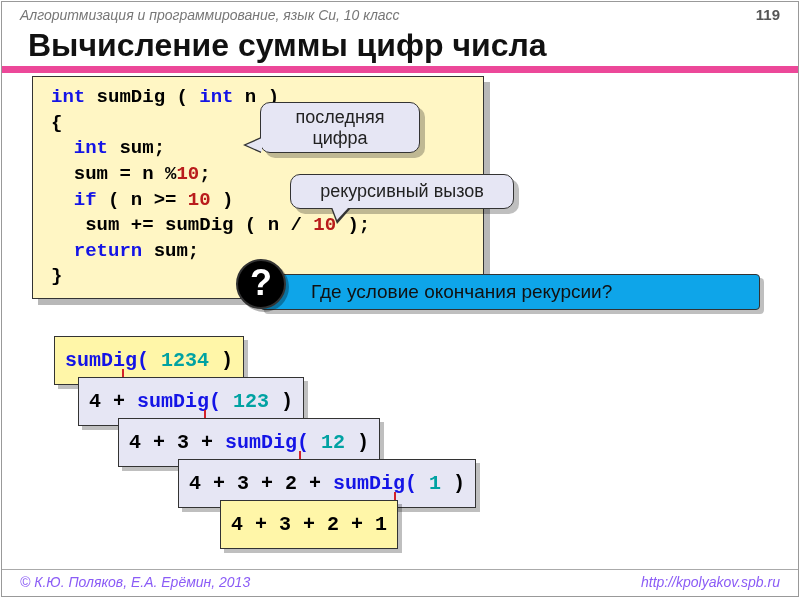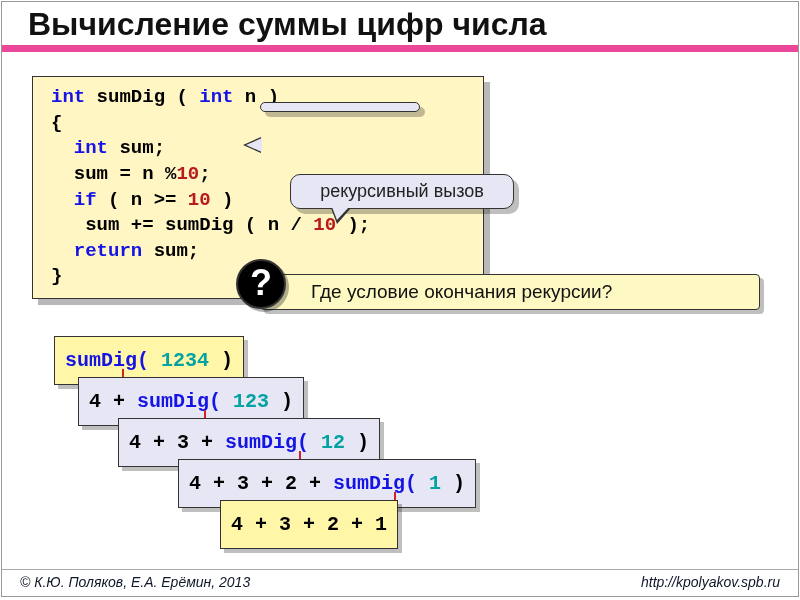--- a/index.html
+++ b/index.html
@@ -74,21 +74,21 @@
   .c1 .tail1 { left: -18px; top: 34px; border-top: 8px solid transparent; border-bottom: 8px solid transparent; border-right: 18px solid #333; }
   .c1 .tail2 { left: -15px; top: 35px; border-top: 7px solid transparent; border-bottom: 7px solid transparent; border-right: 16px solid #e6e6f4; }
   .c2 { left: 288px; top: 172px; width: 224px; padding: 6px 10px; }
   .c2 .tail1 { left: 40px; bottom: -16px; border-left: 6px solid transparent; border-right: 14px solid transparent; border-top: 16px solid #333; }
   .c2 .tail2 { left: 41px; bottom: -12px; border-left: 5px solid transparent; border-right: 12px solid transparent; border-top: 13px solid #e6e6f4; }
 
   .qbubble {
     position: absolute;
     left: 258px; top: 272px;
     width: 500px;
-    background: #fef9c3;
+    background: #0ea5e9;
     border: 1.5px solid #333;
     box-shadow: 4px 4px 0 rgba(0,0,0,0.25);
     border-radius: 4px;
     font-size: 19px;
     color: #111;
     padding: 6px 10px 6px 50px;
   }
   .qcircle {
     position: absolute;
     left: 234px; top: 257px;
@@ -126,42 +126,48 @@
   }
 
   .footer {
     position: absolute;
     left: 0; bottom: 0; right: 0;
     border-top: 1px solid #aaa;
     padding: 4px 18px 6px 18px;
     display: flex;
     justify-content: space-between;
     font-style: italic;
-    color: #0f172a;
+    color: #8b5cf6;
     font-size: 14px;
   }
 </style>
 </head>
 <body>
 
 <div class="slide">
 
+  <div class="topbar">
+    <span>Алгоритмизация и программирование, язык Си, 10 класс</span>
+    <span class="pagenum">119</span>
+  </div>
 
   <div class="title">Вычисление суммы цифр числа</div>
 
   <div class="codeblock"><span class="kw">int</span><span> sumDig ( </span><span class="kw">int</span><span> n )</span>
 <span>{</span>
 <span>  </span><span class="kw">int</span><span> sum;</span>
 <span>  sum = n %</span><span class="num">10</span><span>;</span>
 <span>  </span><span class="kw">if</span><span> ( n &gt;= </span><span class="num">10</span><span> )</span>
 <span>   sum += sumDig ( n / </span><span class="num">10</span><span> );</span>
 <span>  </span><span class="kw">return</span><span> sum;</span>
 <span>}</span></div>
 
   <div class="callout c1">
+    <span style="white-space:pre-line;">последняя
+цифра</span>
     <span class="tail1"></span>
     <span class="tail2"></span>
   </div>
 
   <div class="callout c2">
     <span>рекурсивный вызов</span>
     <span class="tail1"></span>
     <span class="tail2"></span>
   </div>
 

